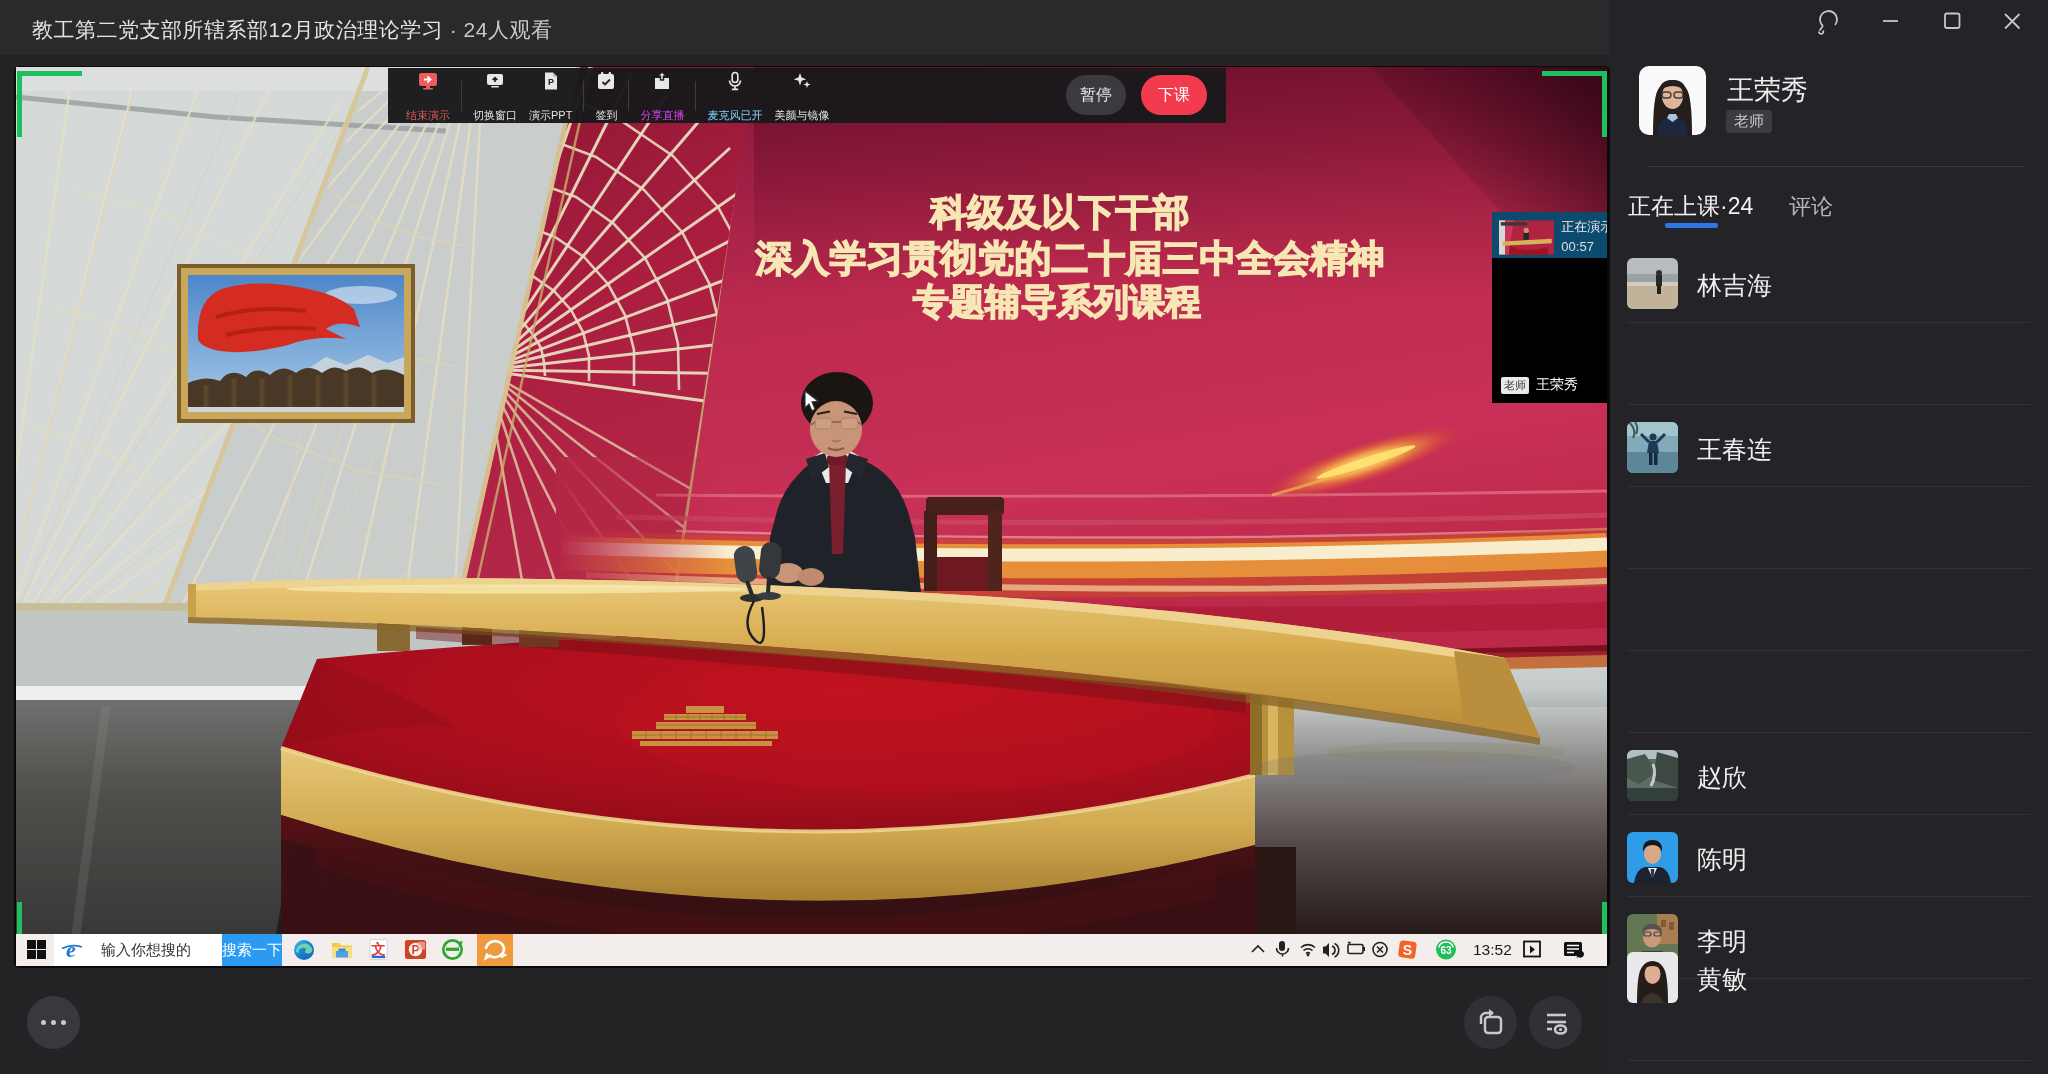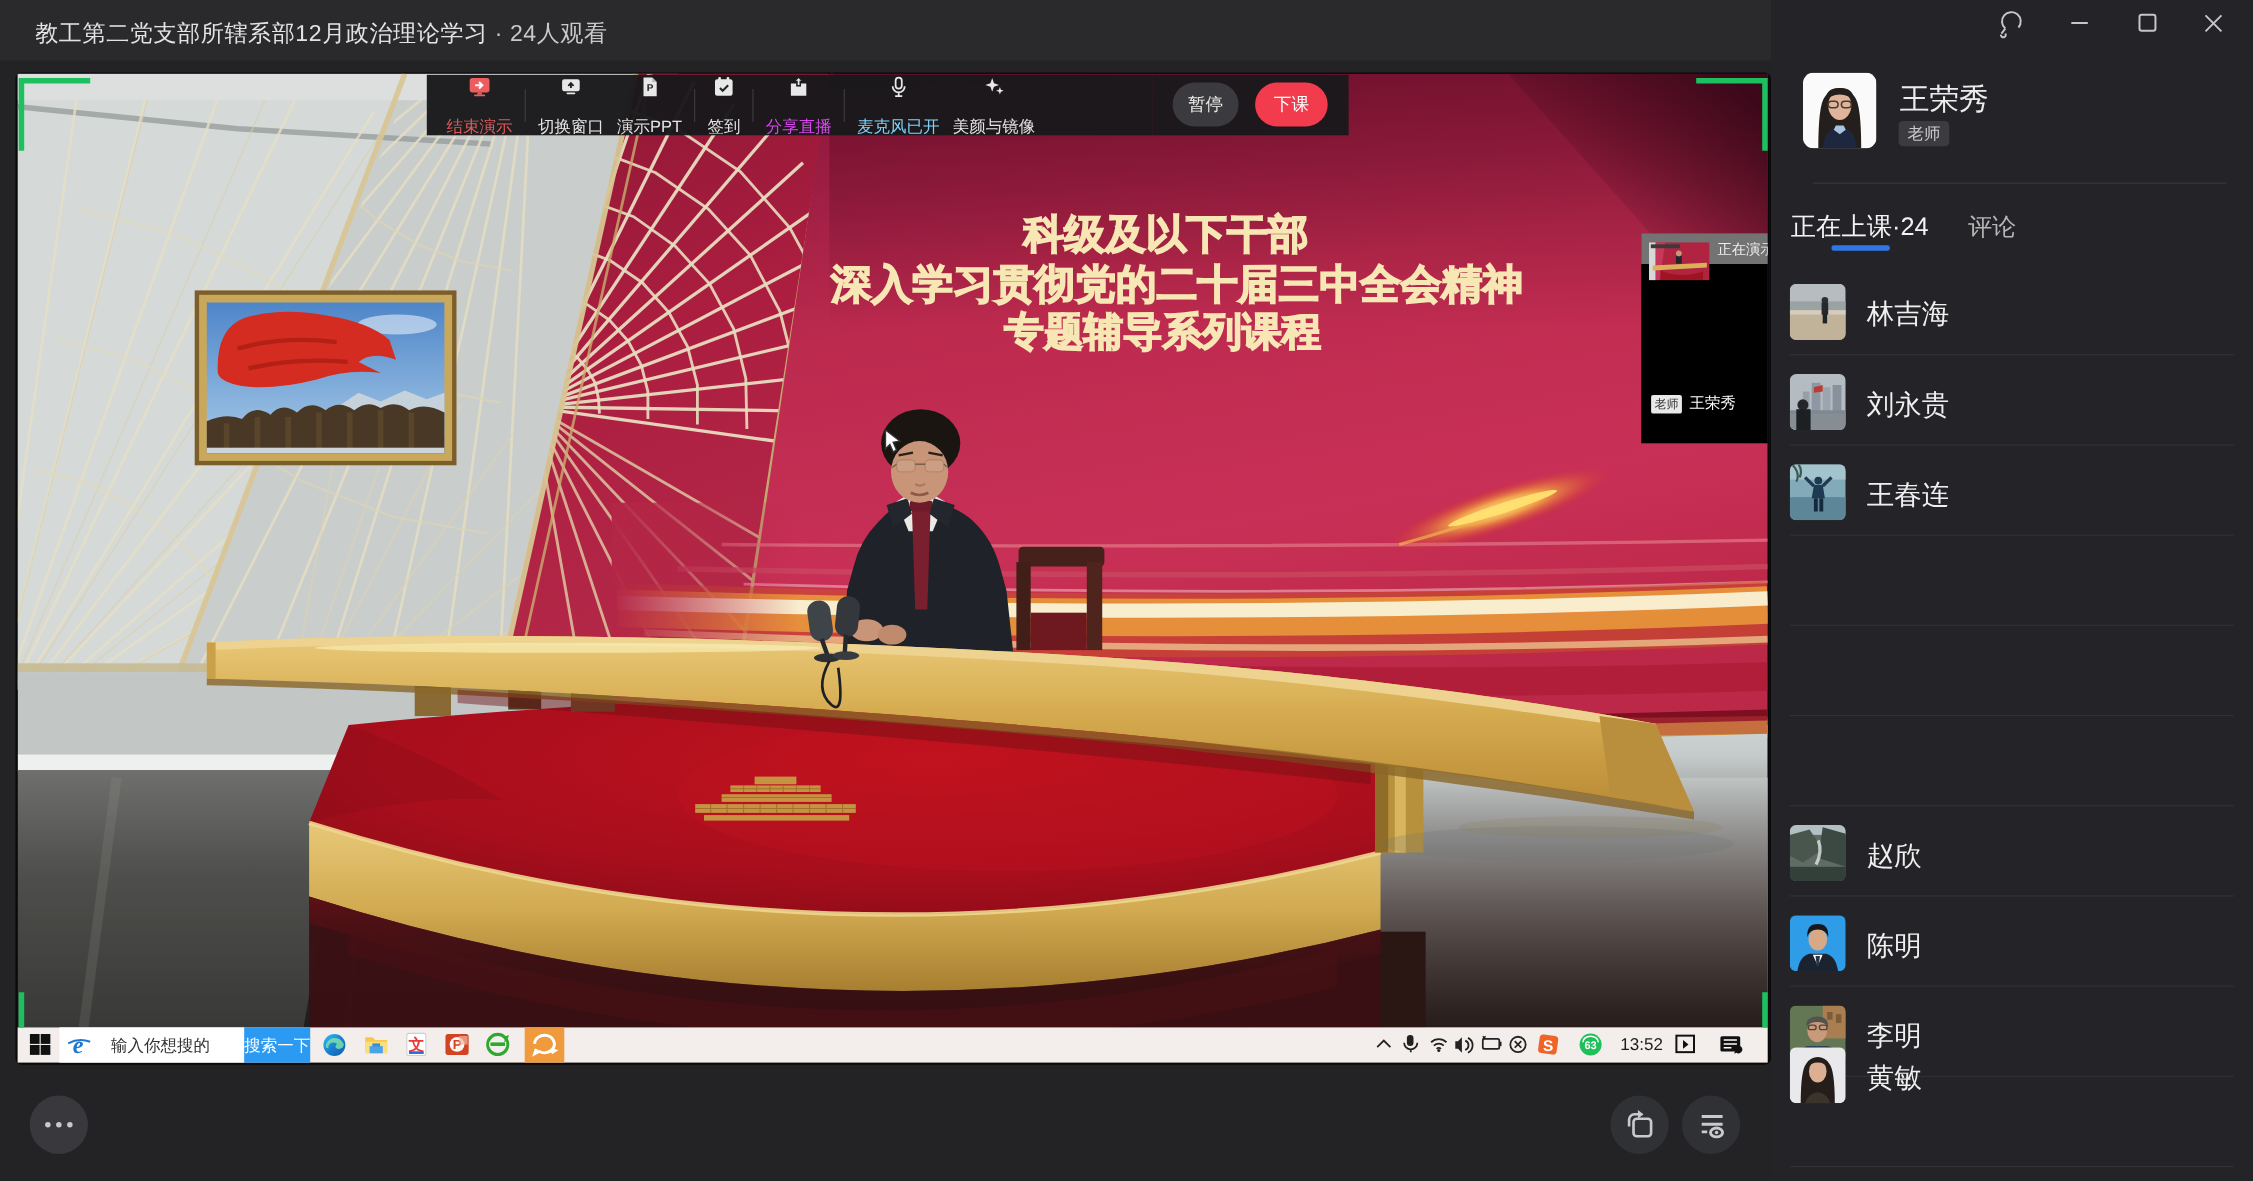--- a/index.html
+++ b/index.html
@@ -3,27 +3,27 @@
 *{margin:0;padding:0;box-sizing:border-box}
 html,body{width:2048px;height:1074px;overflow:hidden;background:#232326;font-family:"Liberation Sans",sans-serif}
 #topbar{position:absolute;left:0;top:0;width:2048px;height:55px;background:#2a2a2d}
 #title{position:absolute;left:32px;top:16px;font-size:21px;color:#e3e3e3;letter-spacing:0.5px}
 #title .dim{color:#c9c9c9}
 #vwin{position:absolute;left:14px;top:66px;width:1596px;height:902px;background:#0a0a0a;border-radius:6px}
 #vclip{position:absolute;left:0;top:0;width:1596px;height:902px;border-radius:6px;overflow:hidden}
 #toolbar{position:absolute;left:374px;top:2px;width:660px;height:55px;background:rgba(25,25,27,0.97);display:flex;align-items:center;padding-left:12px}
 .titem{display:flex;flex-direction:column;align-items:center;justify-content:center;margin:0 6px;margin-top:2px}
 .tic{height:21px}
-.tlb{font-size:15px;margin-top:16px;white-space:nowrap}
+.tlb{font-size:11px;margin-top:16px;white-space:nowrap}
 .tdiv{width:1px;height:30px;background:#3d3d3f;margin:0 5px}
 #tbpad{position:absolute;left:1034px;top:2px;width:178px;height:55px;background:rgba(25,25,27,0.97)}
 #pausebtn{position:absolute;left:1052px;top:9px;width:60px;height:40px;border-radius:20px;background:#3b3b3f;color:#ececec;font-size:16px;display:flex;align-items:center;justify-content:center;z-index:3}
 #endbtn{position:absolute;left:1127px;top:9px;width:66px;height:40px;border-radius:20px;background:#f23c4e;color:#fff;font-size:16px;display:flex;align-items:center;justify-content:center;z-index:3}
 #pip{position:absolute;left:1478px;top:146px;width:115px;height:191px;background:#000;z-index:4}
-#piptop{height:28px;background:#737373;display:flex;padding:6px 0 0 7px}
+#piptop{height:46px;background:#0c4a6e;display:flex;padding:6px 0 0 7px}
 #pipmeta{margin-left:7px;overflow:hidden}
 #pipt1{font-size:13px;color:#efefef;white-space:nowrap}
 #pipt2{font-size:13px;color:#dedede;margin-top:3px}
 #pipbody{position:relative;height:145px}
 #piptag{position:absolute;left:9px;bottom:9px;background:#e9e9e9;color:#3a3a3a;font-size:11px;padding:1px 3px;border-radius:2px}
 #pipname{position:absolute;left:44px;bottom:9px;color:#fff;font-size:14px}
 #taskbar{position:absolute;left:2px;top:868px;width:1591px;height:32px;background:#f3eeec}
 #tbstart{position:absolute;left:11px;top:6px;width:22px;height:20px}
 #tbsearch{position:absolute;left:38px;top:0;width:168px;height:32px;background:#fff;display:flex;align-items:center;padding-left:5px}
 #tbsearch span{font-size:15px;color:#333;margin-left:17px}
@@ -585,35 +585,20 @@
           <rect y="16" width="51" height="9" fill="#9aa3a4"></rect>
           <rect y="24" width="51" height="27" fill="#c1b29a"></rect>
           <rect y="24" width="51" height="4" fill="#d5ccbd"></rect>
           <circle cx="32" cy="15" r="3" fill="#2c2f31"></circle>
           <rect x="29" y="17" width="6" height="11" fill="#26292b"></rect>
           <rect x="30" y="27" width="4" height="9" fill="#202325"></rect>
         </svg></div>
       <div class="pname">林吉海</div>
     </div>
 <div class="psep" style="top:322px"></div>
-<div class="prow" style="top:340px">
-      <div class="pav"><svg width="51" height="51" viewBox="0 0 51 51">
-          <rect width="51" height="51" fill="#b4bbc1"></rect>
-          <rect x="20" y="8" width="8" height="26" fill="#8d98a3"></rect>
-          <rect x="30" y="12" width="7" height="22" fill="#9aa5ae"></rect>
-          <rect x="39" y="10" width="8" height="24" fill="#87929c"></rect>
-          <rect x="12" y="16" width="6" height="18" fill="#95a0aa"></rect>
-          <rect x="0" y="33" width="51" height="4" fill="#7e8890"></rect>
-          <polygon points="22,12 30,10 30,16 22,17" fill="#bd3a30"></polygon>
-          <rect y="36" width="51" height="15" fill="#868e94"></rect>
-          <circle cx="12" cy="28" r="5" fill="#23262a"></circle>
-          <rect x="6" y="32" width="13" height="19" fill="#1d2023"></rect>
-        </svg></div>
-      <div class="pname">刘永贵</div>
-    </div>
 <div class="psep" style="top:404px"></div>
 <div class="prow" style="top:422px">
       <div class="pav"><svg width="51" height="51" viewBox="0 0 51 51">
           <rect width="51" height="51" fill="#82aab9"></rect>
           <rect width="51" height="14" fill="#a3c3cd"></rect>
           <rect y="30" width="51" height="21" fill="#5d8799"></rect>
           <path d="M2,0 q8,8 4,16 M8,0 q4,6 1,12" stroke="#3e5a54" stroke-width="2" fill="none"></path>
           <circle cx="26" cy="15" r="3.5" fill="#1e3a50"></circle>
           <path d="M22,19 h8 l2,12 h-12 z" fill="#1d3a52"></path>
           <path d="M22,20 L14,12 M30,20 l8,-8" stroke="#1d3a52" stroke-width="3"></path>

